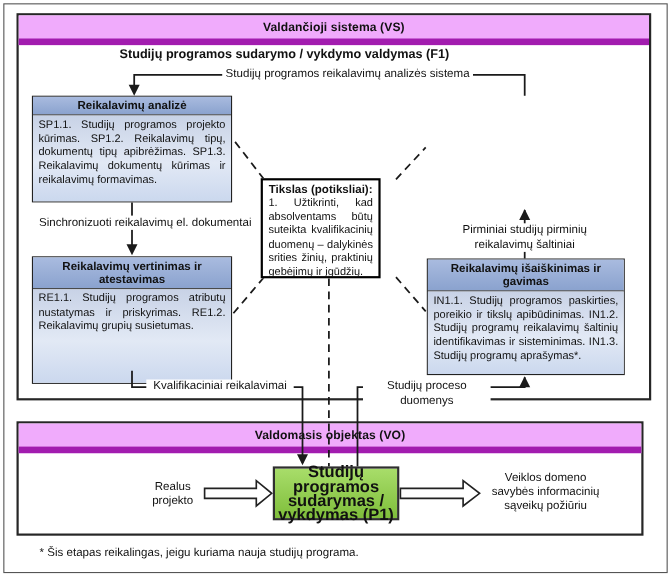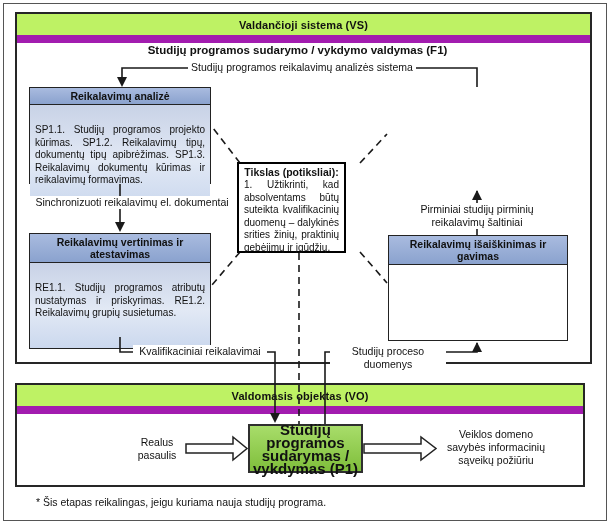--- a/index.html
+++ b/index.html
@@ -6,46 +6,46 @@
   #canvas{
     position:relative;width:610px;height:522px;background:#fff;overflow:hidden;
     font-family:"Liberation Sans","DejaVu Sans",sans-serif;color:#111;
   }
   .abs{position:absolute;}
   
   #figureBorder{left:3px;top:3px;width:602px;height:516px;border:1px solid #555;z-index:0;}
   
   .section{border:2px solid #262626;background:#fff;z-index:1;box-sizing:border-box;}
   .band{
-    height:21px;border-bottom:8px solid #a21caf;background:#bef264;
+    height:21px;border-bottom:6px solid #a21caf;background:#f0abfc;
     display:flex;align-items:center;justify-content:center;
     font-weight:bold;font-size:11px;letter-spacing:.1px;
   }
   #vsBox{left:15px;top:12px;width:577px;height:352px;}
   #voBox{left:15px;top:383px;width:570px;height:104px;}
   
   .lbl{z-index:3;background:#fff;font-size:10.5px;line-height:13px;text-align:center;}
-  #f1Title{left:15px;top:44px;width:487px;text-align:center;font-weight:bold;font-size:11.5px;z-index:2;padding-left:39px;}
-  #systemLabel{left:188px;top:61px;width:228px;}
+  #f1Title{left:15px;top:44px;width:487px;text-align:center;font-weight:bold;font-size:11.5px;z-index:2;}
+  #systemLabel{left:202px;top:61px;width:228px;}
   #sinchLabel{left:28px;top:196px;width:208px;}
   #pirmLabel{left:397px;top:203px;width:160px;white-space:pre-line;}
   #kvalLabel{left:133px;top:345px;width:134px;}
   #procLabel{left:330px;top:345px;width:116px;}
   
   .bluebox{
     border:1.5px solid #222;z-index:2;display:flex;flex-direction:column;box-sizing:border-box;
   }
   .bluebox .hdr{
     background:linear-gradient(#A9BBDF,#8AA2CE);border-bottom:1.5px solid #222;
     font-weight:bold;font-size:10.5px;text-align:center;
     display:flex;align-items:center;justify-content:center;padding:2px 4px;line-height:12px;
   }
   .bluebox .bod{
     flex:1;background:linear-gradient(#C8D2E6 0%,#E2E9F5 55%,#CBD8EE 100%);
-    font-size:10px;line-height:12.5px;text-align:justify;padding:19px 5px;
+    font-size:10px;line-height:12.5px;text-align:justify;padding:3px 5px;
   }
   #boxAnalize{left:29px;top:87px;width:182px;height:97px;}
   #boxSpecif{left:388px;top:87px;width:180px;height:103px;}
   #boxVertin{left:29px;top:233px;width:182px;height:116px;}
   #boxIsaisk{left:388px;top:235px;width:180px;height:106px;}
   
   #tikslasBox{
     left:237px;top:162px;width:109px;height:91px;border:2px solid #000;background:#fff;
     z-index:3;box-sizing:border-box;padding:2px 5px;
   }
@@ -84,39 +84,40 @@
   </div>
 
 
   <div id="boxVertin" class="abs bluebox">
     <div class="hdr">Reikalavimų vertinimas ir atestavimas</div>
     <div class="bod">RE1.1. Studijų programos atributų nustatymas ir priskyrimas. RE1.2. Reikalavimų grupių susietumas.</div>
   </div>
 
   <div id="boxIsaisk" class="abs bluebox">
     <div class="hdr">Reikalavimų išaiškinimas ir gavimas</div>
+    <div class="bod">IN1.1. Studijų programos paskirties, poreikio ir tikslų apibūdinimas. IN1.2. Studijų programų reikalavimų šaltinių identifikavimas ir sisteminimas. IN1.3. Studijų programų aprašymas*.</div>
   </div>
 
   <div id="tikslasBox" class="abs">
     <div class="t">Tikslas (potiksliai):</div>
     <div class="b">1. Užtikrinti, kad absolventams būtų suteikta kvalifikacinių duomenų – dalykinės srities žinių, praktinių gebėjimų ir įgūdžių.</div>
   </div>
 
   <div id="sinchLabel" class="abs lbl">Sinchronizuoti reikalavimų el. dokumentai</div>
   <div id="pirmLabel" class="abs lbl">Pirminiai studijų pirminių
 reikalavimų šaltiniai</div>
   <div id="kvalLabel" class="abs lbl">Kvalifikaciniai reikalavimai</div>
   <div id="procLabel" class="abs lbl">Studijų proceso duomenys</div>
 
   <div id="voBox" class="abs section">
     <div class="band">Valdomasis objektas (VO)</div>
   </div>
 
   <div id="realusLabel" class="abs">Realus
-pasaulis</div>
+projekto</div>
   <div id="greenBox" class="abs">Studijų programos
 sudarymas /
 vykdymas (P1)</div>
   <div id="veiklosLabel" class="abs">Veiklos domeno
 savybės informacinių
 sąveikų požiūriu</div>
 
   <div id="footnote" class="abs">* Šis etapas reikalingas, jeigu kuriama nauja studijų programa.</div>
 
   <svg id="wires" class="abs" width="610" height="522" viewBox="0 0 610 522" fill="none" stroke="#1a1a1a" stroke-width="1.6">

